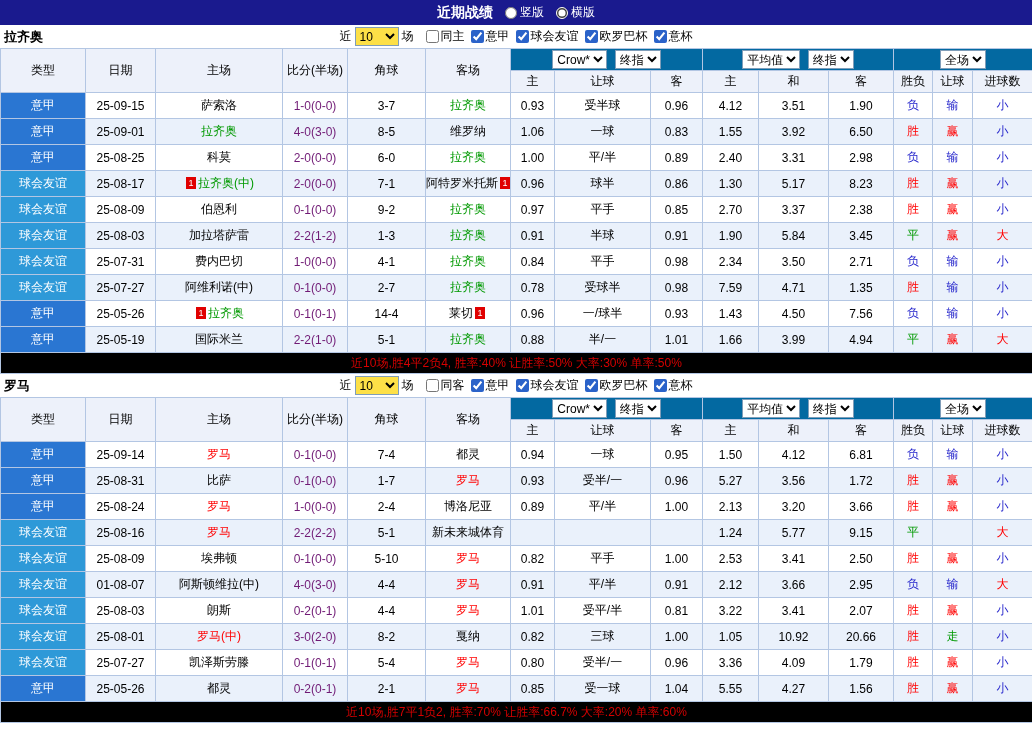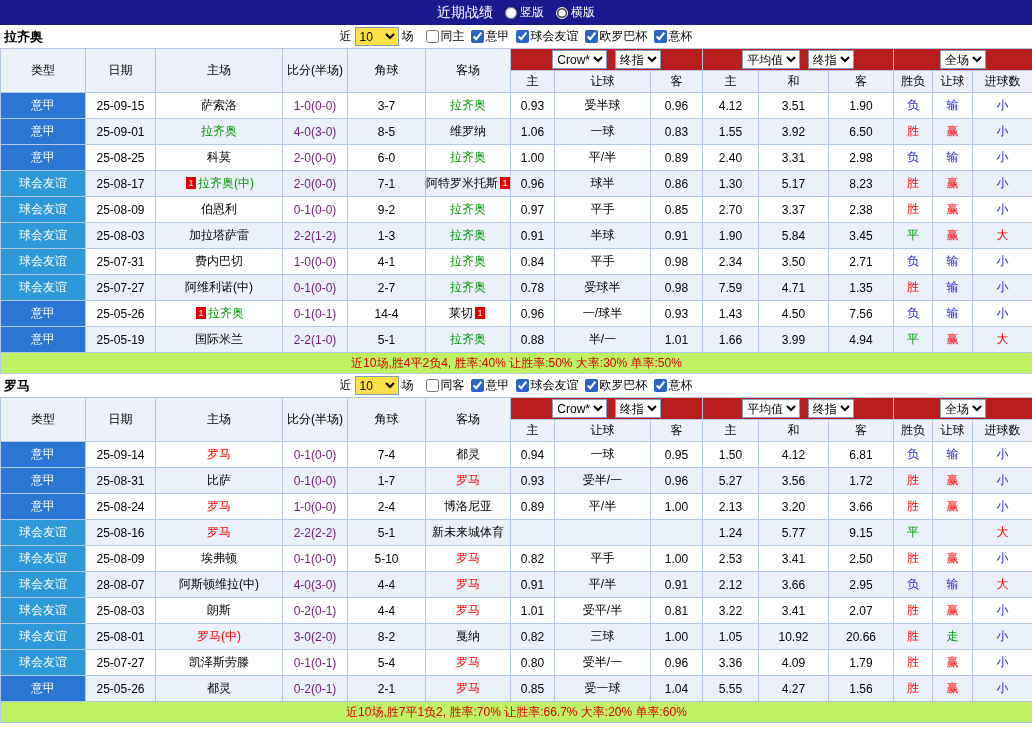--- a/index.html
+++ b/index.html
@@ -13,21 +13,21 @@
   
   .title-bar {
     height: 25px;
     background: #1a1a8e;
     color: #fff;
     display: flex;
     align-items: center;
     justify-content: center;
     gap: 12px;
   }
-  .title-bar .title { font-size: 14px; font-weight: normal; }
+  .title-bar .title { font-size: 14px; font-weight: bold; }
   .title-bar label { display: inline-flex; align-items: center; gap: 3px; cursor: pointer; }
   .title-bar input[type=radio] { accent-color: #ffffff; width: 12px; height: 12px; margin: 0; }
   
   .filter-bar {
     position: relative;
     height: 23px;
     display: flex;
     align-items: center;
     justify-content: center;
     gap: 3px;
@@ -59,21 +59,21 @@
     white-space: nowrap;
     overflow: hidden;
     padding: 0;
   }
   thead th {
     background: #edf1fa;
     font-weight: normal;
     height: 22px;
     font-size: 12px;
   }
-  thead th.sel-cell { background: #b91c1c; }
+  thead th.sel-cell { background: #0369a1; }
   .sel-cell select { height: 19px; font-size: 12px; border: 1px solid #7f9db9; background: #fff; margin: 0 2px; }
   tbody td { height: 26px; }
   tbody tr:nth-child(even) { background: #eaf1fb; }
   td.type-cell { color: #fff; }
   td.type-league { background: #2a76d2; }
   td.type-friendly { background: #2e99d8; }
   td.score-cell { color: #701a75; }
   .team-red { color: #f00; }
   .team-green { color: #090; }
   .res-red { color: #f00; }
@@ -87,21 +87,21 @@
     width: 10px;
     height: 12px;
     line-height: 12px;
     text-align: center;
     margin: 0 2px;
     vertical-align: 1px;
   }
   tfoot td {
     height: 21px;
     color: #d50000;
-    background: #bef264;
+    background: #000000;
   }
 </style>
 </head>
 <body>
 
 <header class="title-bar">
   <span class="title">近期战绩</span>
   <label>
     <input type="radio" name="layout" style="">
     <span>竖版</span>
@@ -533,21 +533,21 @@
           <td class="odds">1.00</td>
           <td class="odds">2.53</td>
           <td class="odds">3.41</td>
           <td class="odds">2.50</td>
           <td class="res res-red">胜</td>
           <td class="res res-red">赢</td>
           <td class="res res-blue">小</td>
         </tr>
         <tr>
           <td class="type-cell type-friendly">球会友谊</td>
-          <td class="date-cell">28-08-07</td>
+          <td class="date-cell">01-08-07</td>
           <td class="team-cell"><span>阿斯顿维拉(中)</span></td>
           <td class="score-cell">4-0(3-0)</td>
           <td class="corner-cell">4-4</td>
           <td class="team-cell"><span class="team-red">罗马</span></td>
           <td class="odds">0.91</td>
           <td class="odds">平/半</td>
           <td class="odds">0.91</td>
           <td class="odds">2.12</td>
           <td class="odds">3.66</td>
           <td class="odds">2.95</td>

